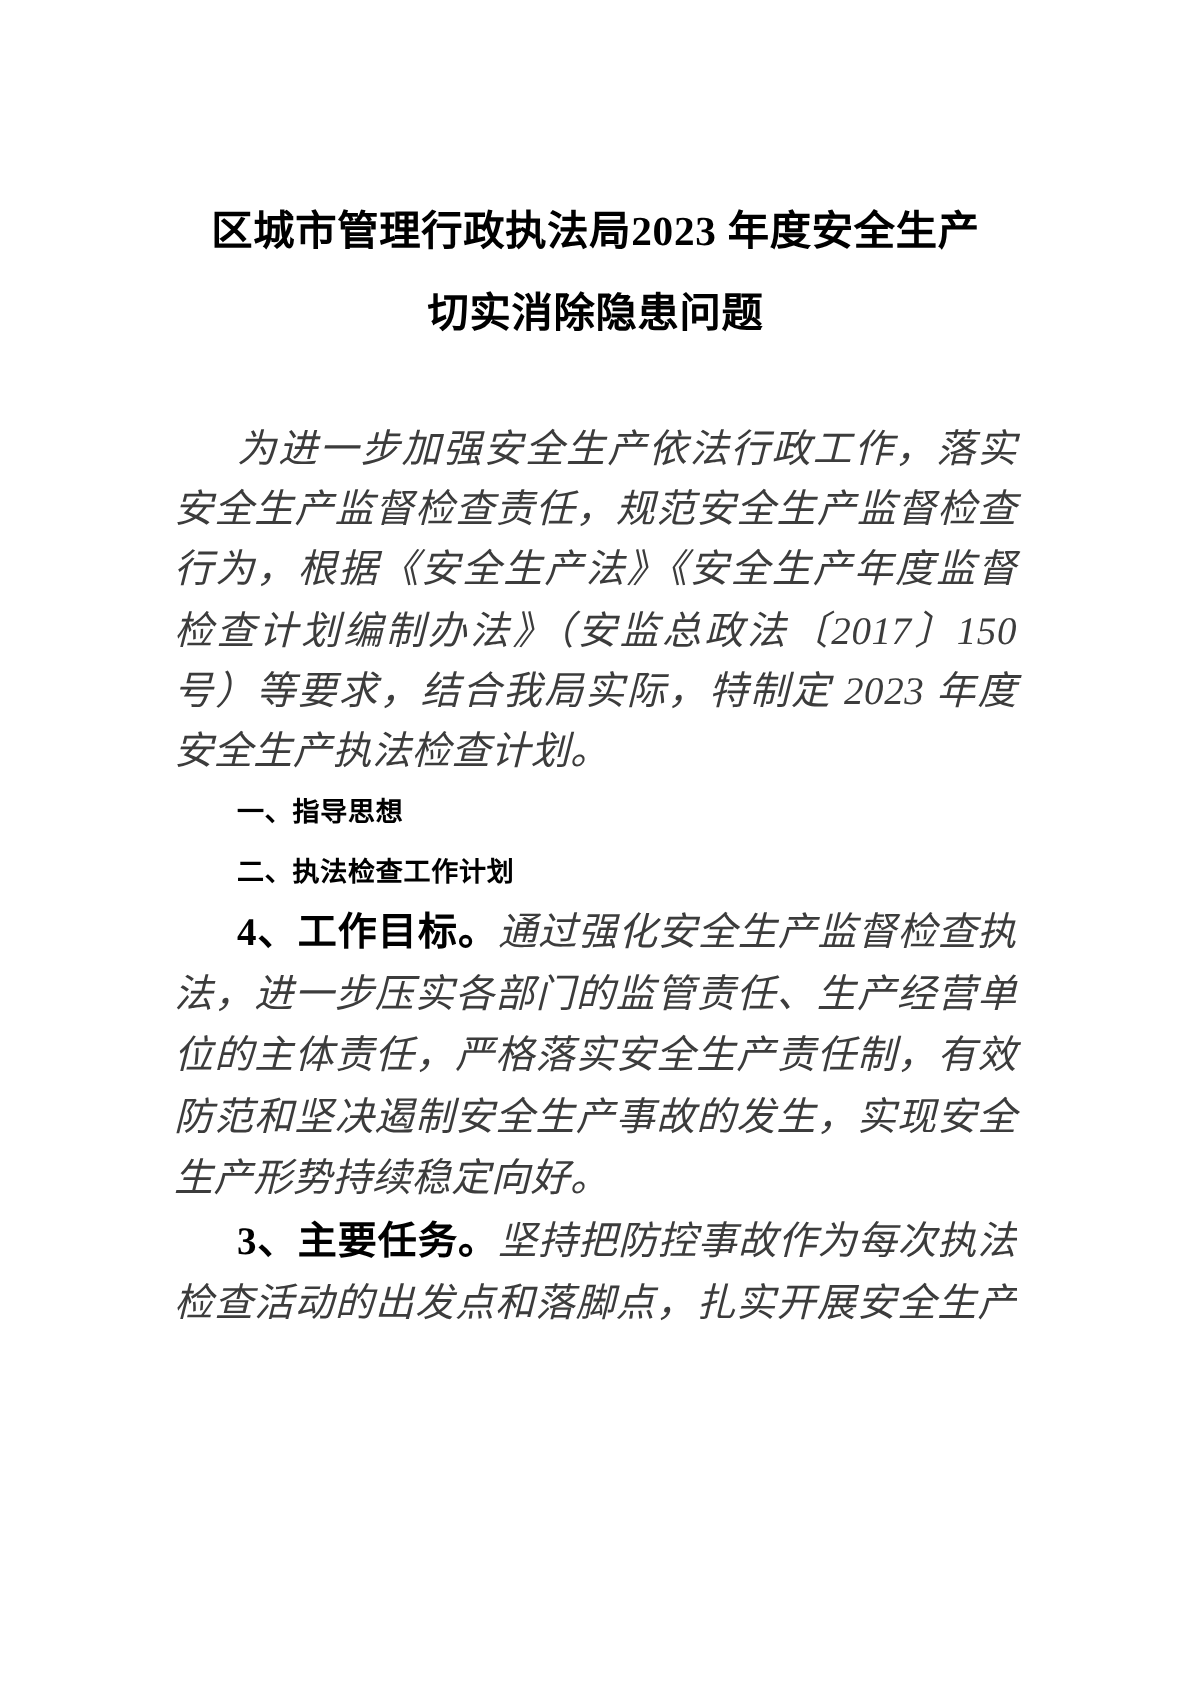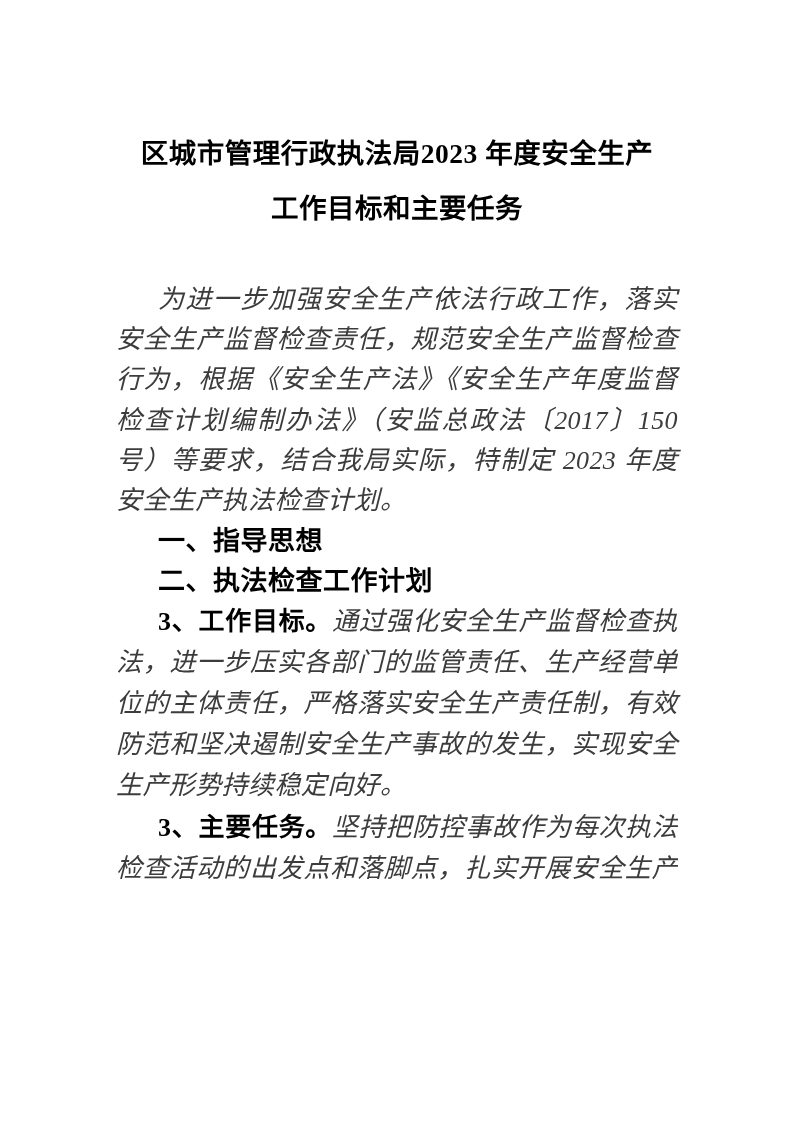--- a/index.html
+++ b/index.html
@@ -61,21 +61,21 @@
   
   .para-lead {
     margin-top: 44px;
   }
 
   
   .section-heading {
     margin: 0;
     font-family: "Liberation Sans", "DejaVu Sans", sans-serif;
     font-weight: bold;
-    font-size: 27px;
+    font-size: 18px;
     line-height: 40.2px;
     color: #000000;
     text-indent: 42px;
     letter-spacing: 0.5px;
   }
 
   
   .sub-label {
     font-family: "Liberation Serif", "DejaVu Serif", serif;
     font-weight: bold;
@@ -96,32 +96,32 @@
   }
 </style>
 </head>
 <body>
 
 <div class="page">
   <div class="doc-body">
 
     <h1 class="doc-title">
       <span class="title-line">区城市管理行政执法局2023 年度安全生产</span>
-      <span class="title-line">工作目标和主要任务</span>
+      <span class="title-line">切实消除隐患问题</span>
     </h1>
 
     <p class="para para-lead">为进一步加强安全生产依法行政工作，落实安全生产监督检查责任，规范安全生产监督检查行为，根据《安全生产法》《安全生产年度监督检查计划编制办法》（安监总政法〔2017〕150 号）等要求，结合我局实际，特制定 2023 年度安全生产执法检查计划。</p>
 
     <h2 class="section-heading">一、指导思想</h2>
 
 
     <h2 class="section-heading">二、执法检查工作计划</h2>
 
     <p class="para">
-      <span class="sub-label">3、工作目标。</span><span class="sub-text">通过强化安全生产监督检查执法，进一步压实各部门的监管责任、生产经营单位的主体责任，严格落实安全生产责任制，有效防范和坚决遏制安全生产事故的发生，实现安全生产形势持续稳定向好。</span>
+      <span class="sub-label">4、工作目标。</span><span class="sub-text">通过强化安全生产监督检查执法，进一步压实各部门的监管责任、生产经营单位的主体责任，严格落实安全生产责任制，有效防范和坚决遏制安全生产事故的发生，实现安全生产形势持续稳定向好。</span>
     </p>
 
     <p class="para para-clipped">
       <span class="sub-label">3、主要任务。</span><span class="sub-text">坚持把防控事故作为每次执法检查活动的出发点和落脚点，扎实开展安全生产监管执法工作，及时发现安全隐患并督促整改，严肃查处各类违法违规行为，夯</span>
     </p>
 
   </div>
 </div>
 
 </body></html>

